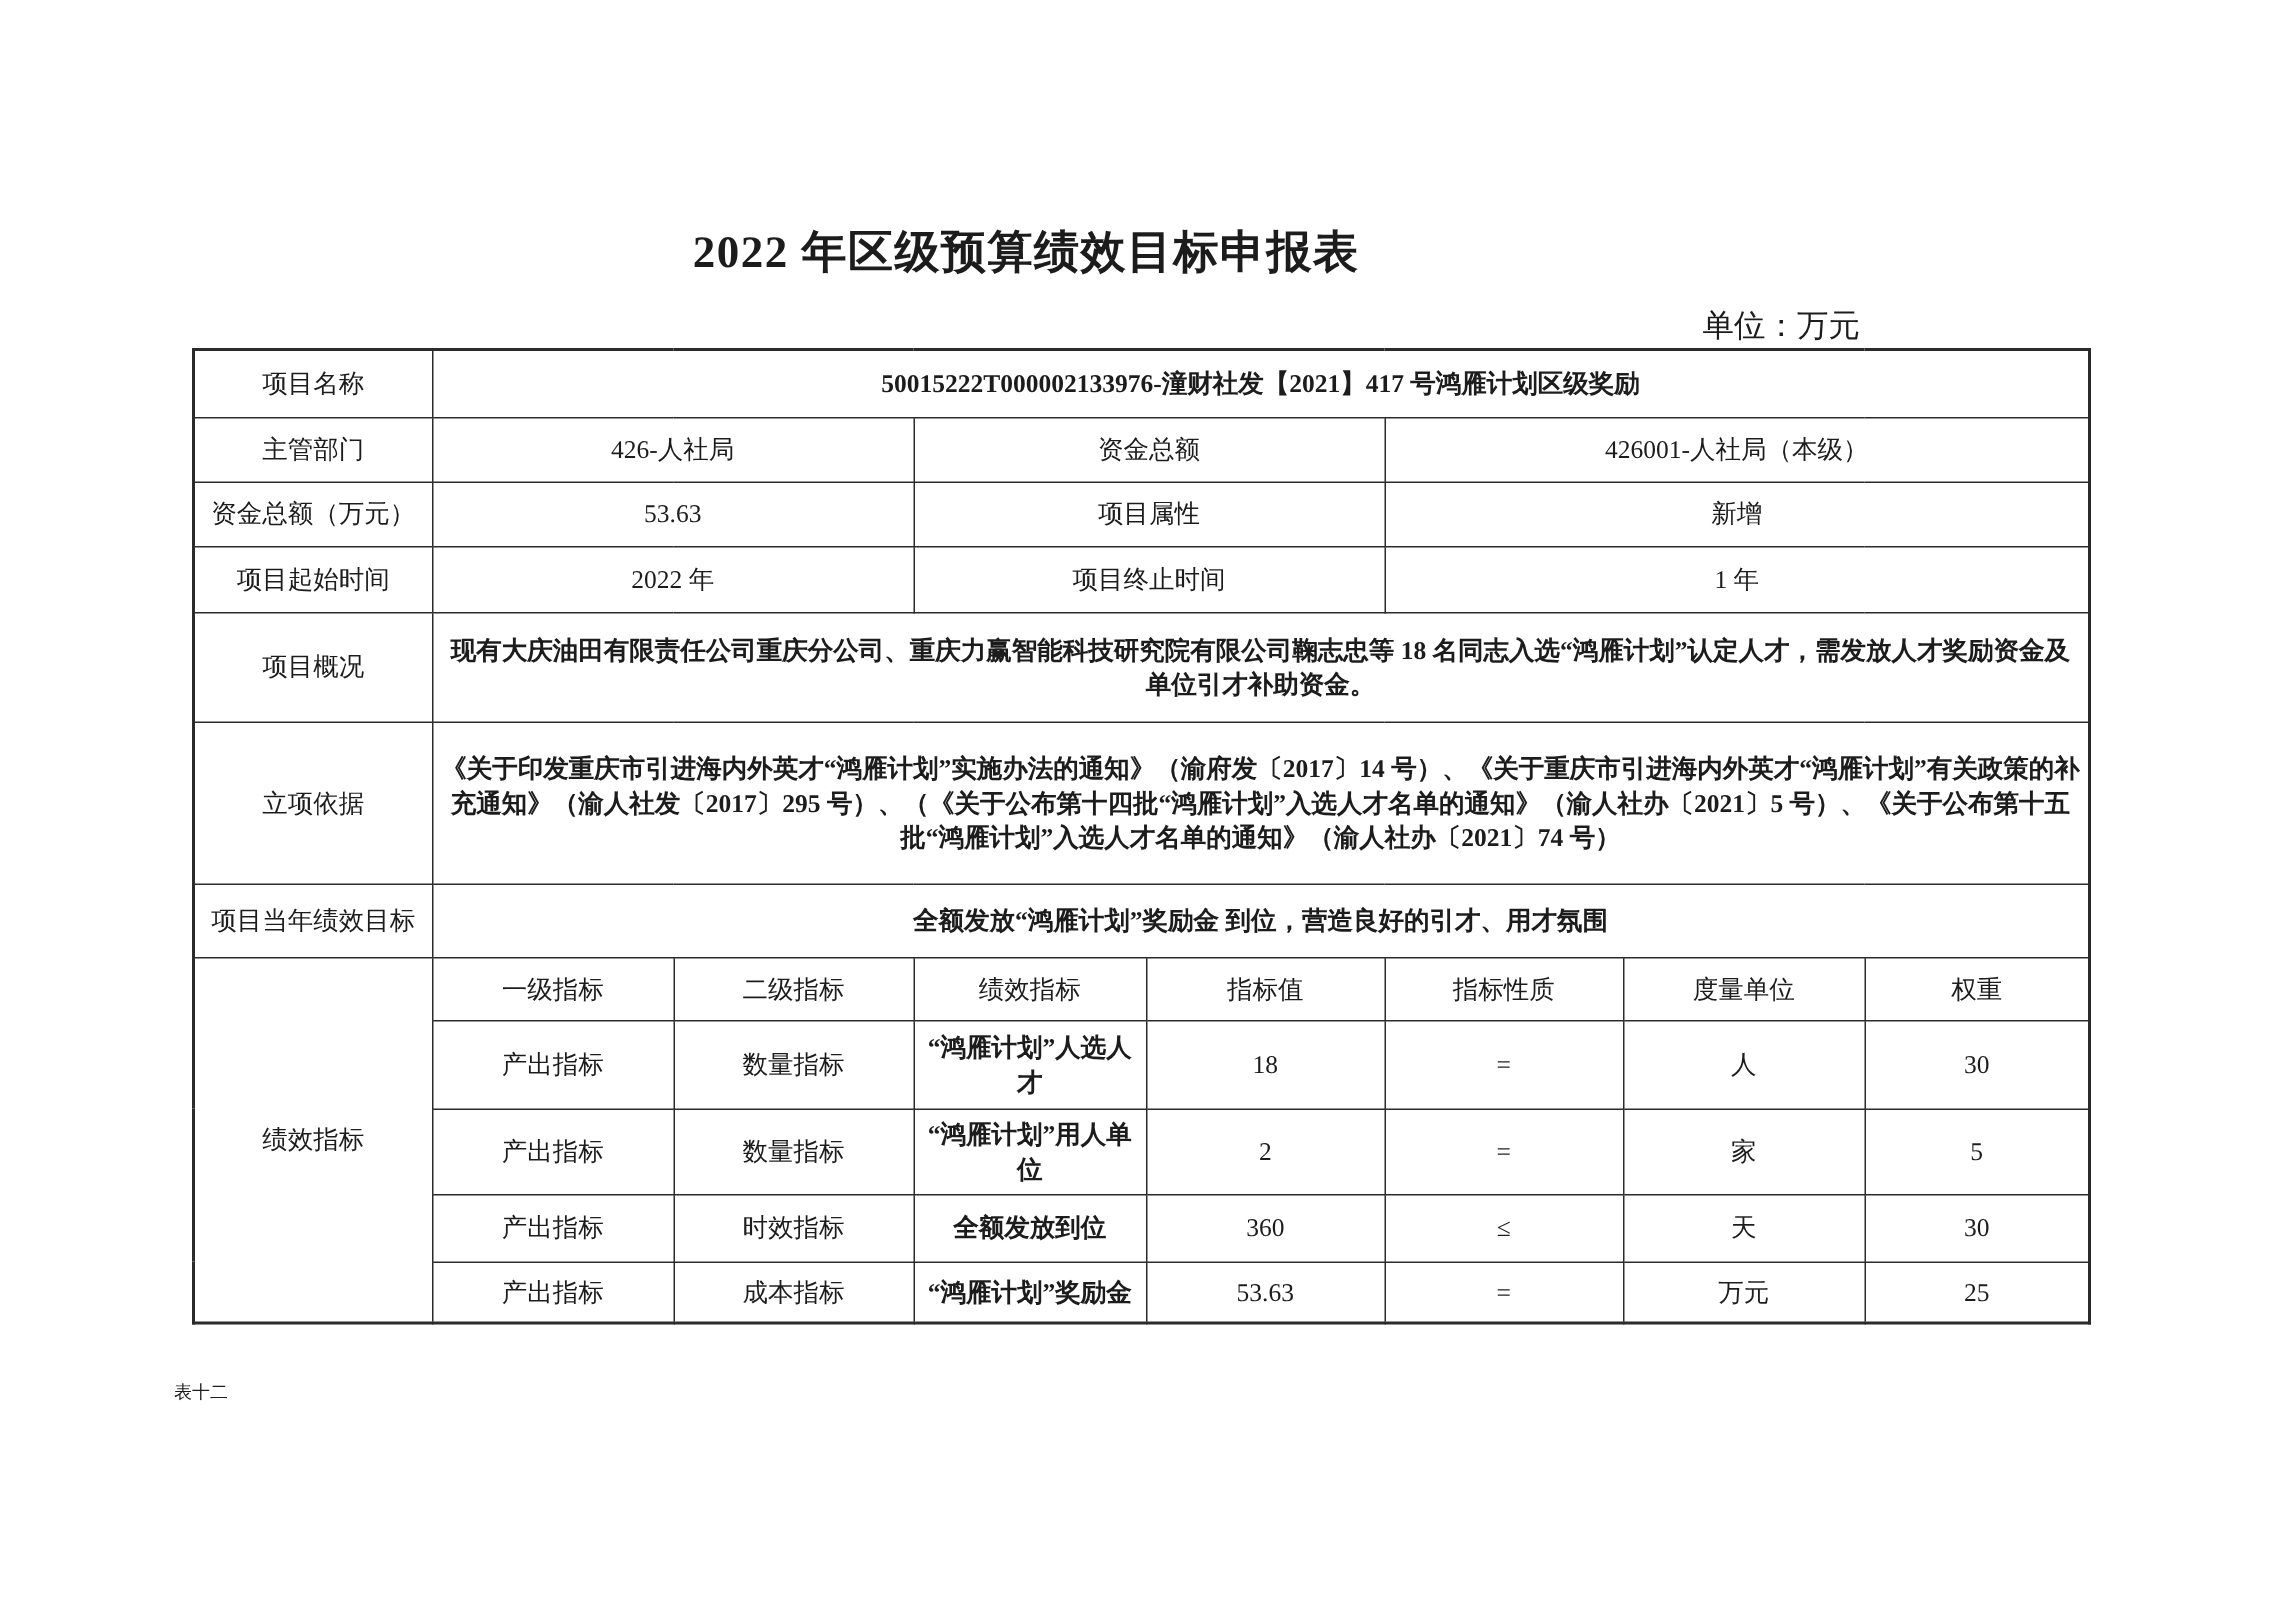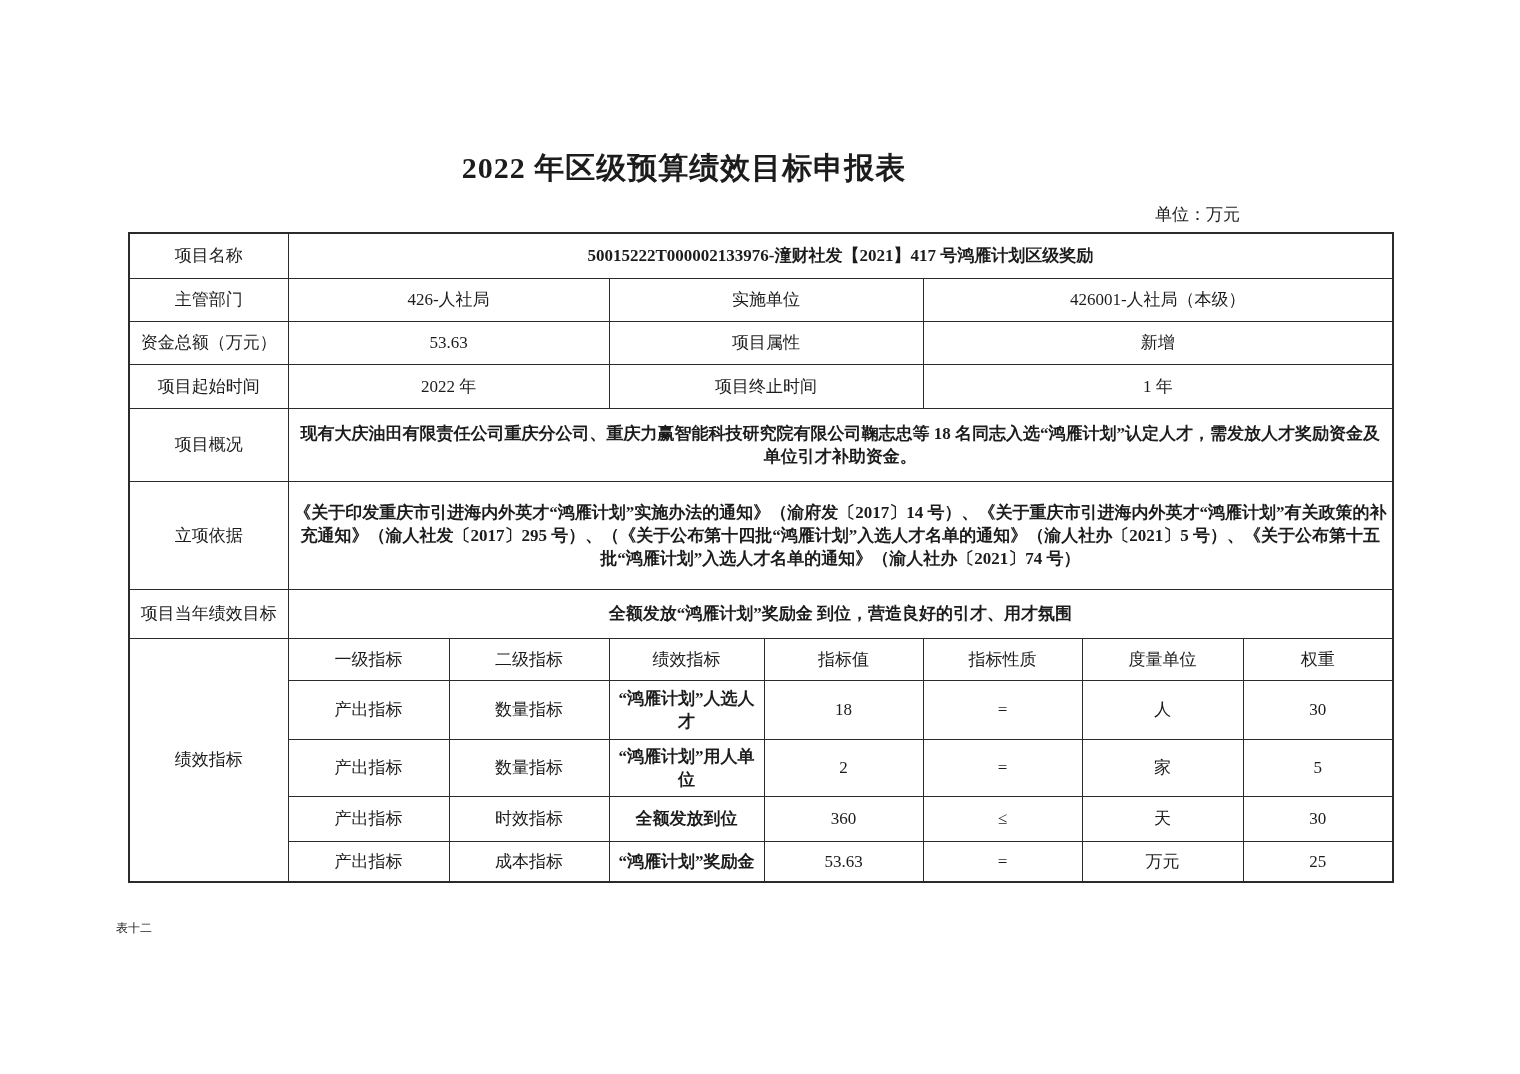--- a/index.html
+++ b/index.html
@@ -16,21 +16,21 @@
     position: absolute;
     top: 148px; left: 0; width: 100%;
     text-align: center;
     font-size: 30px;
     font-weight: bold;
     letter-spacing: 1px;
   }
   .unit-note {
     position: absolute;
     top: 203px; right: 128px;
-    font-size: 17px;
+    font-size: 21px;
   }
   .footer-note {
     position: absolute;
     top: 920px; left: 116px;
     font-size: 12px;
   }
 
   table.main {
     position: absolute;
     top: 232px; left: 128px;
@@ -87,21 +87,21 @@
         <col style="width:150px">
     </colgroup>
     <tbody>
       <tr class="h45">
         <td>项目名称</td>
         <td colspan="7" class="tleft">50015222T000002133976-潼财社发【2021】417 号鸿雁计划区级奖励</td>
       </tr>
       <tr class="h43">
         <td>主管部门</td>
         <td colspan="2">426-人社局</td>
-        <td colspan="2">实施单位</td>
+        <td colspan="2">资金总额</td>
         <td colspan="3">426001-人社局（本级）</td>
       </tr>
       <tr class="h43">
         <td>资金总额（万元）</td>
         <td colspan="2">53.63</td>
         <td colspan="2">项目属性</td>
         <td colspan="3">新增</td>
       </tr>
       <tr class="h44">
         <td>项目起始时间</td>

